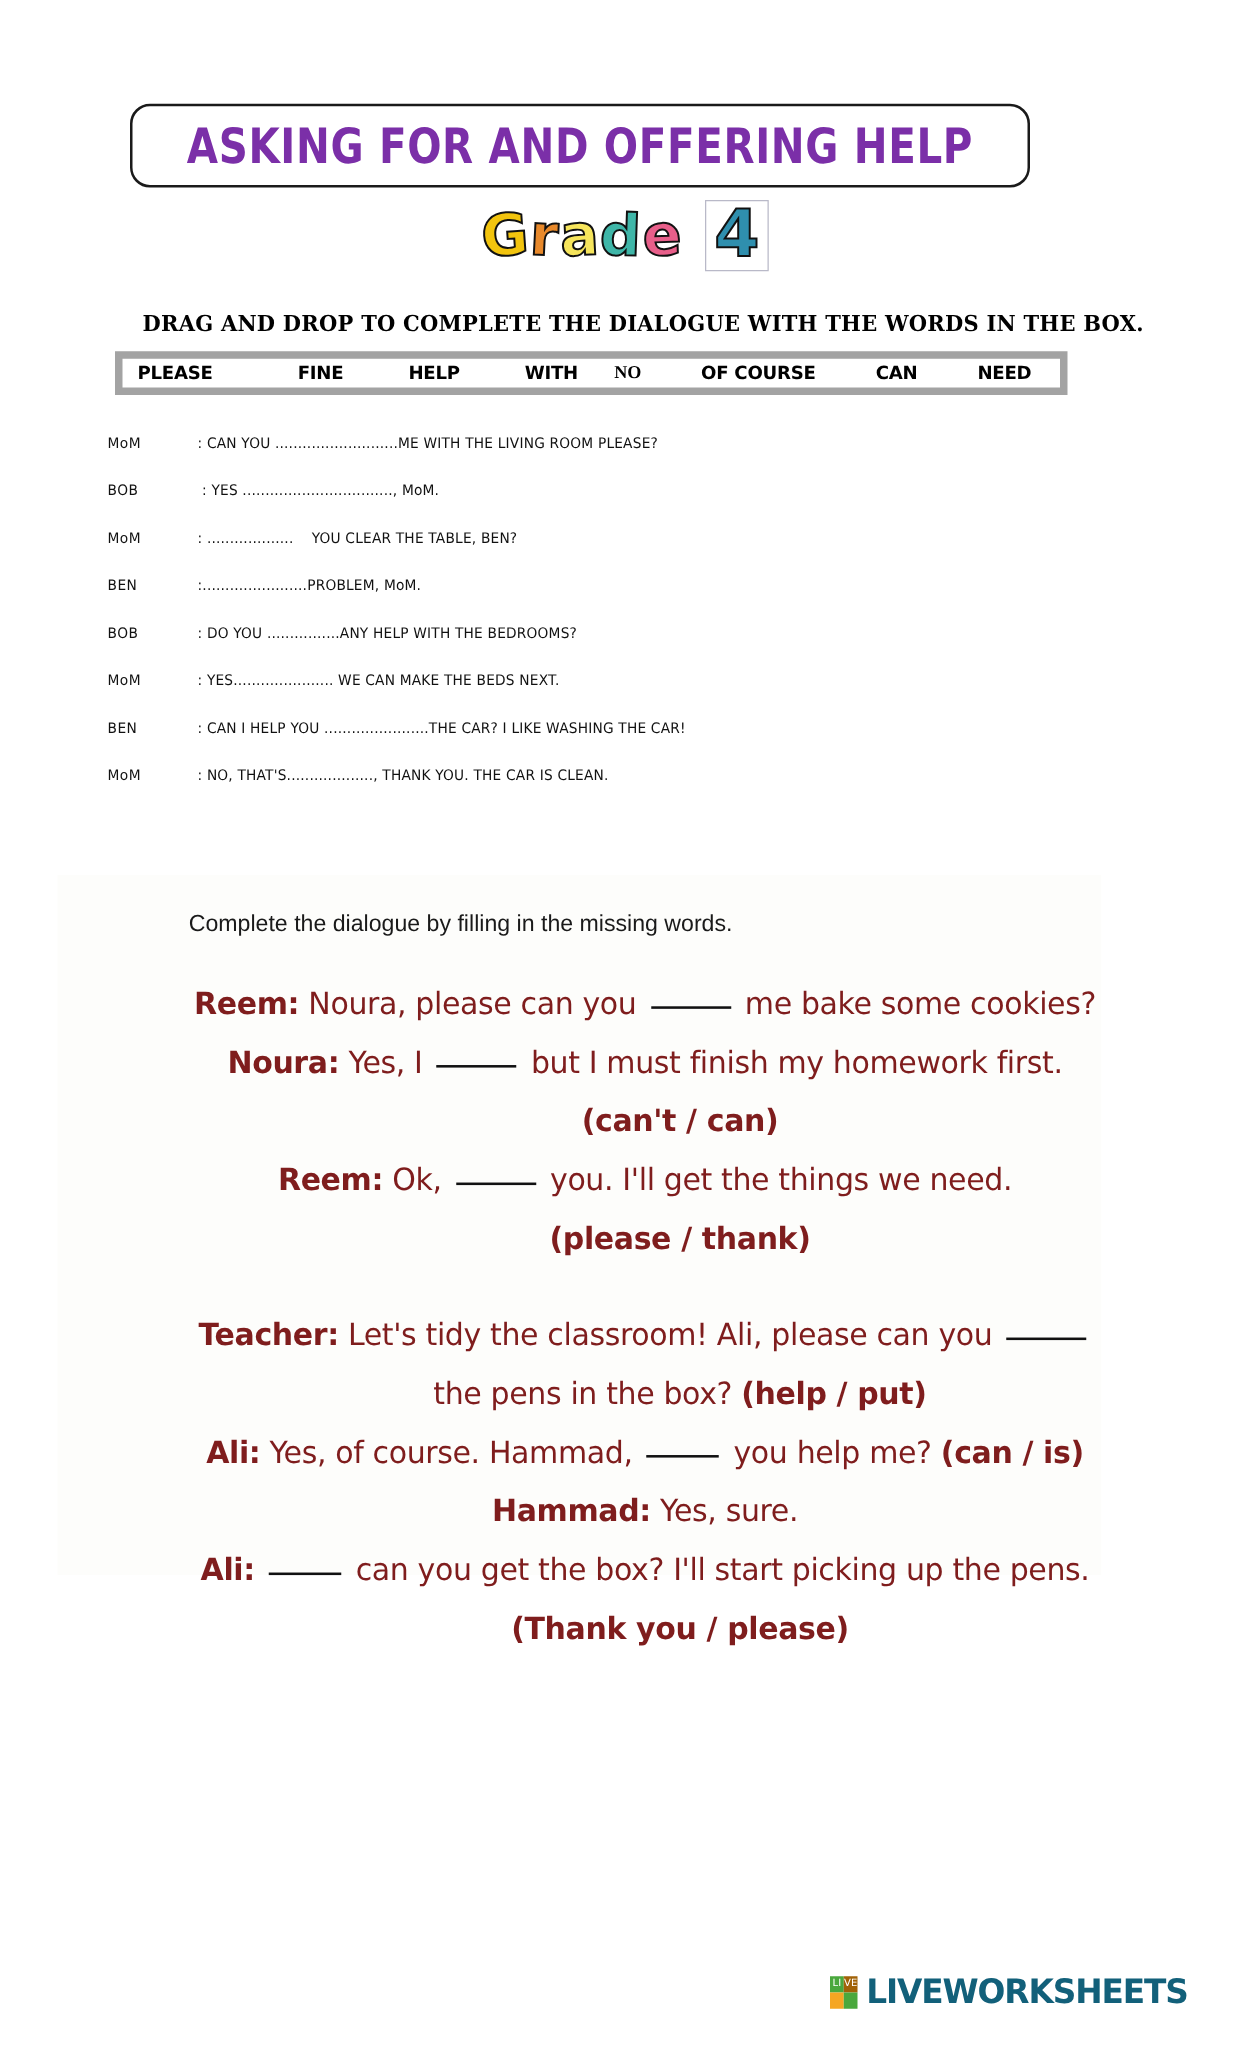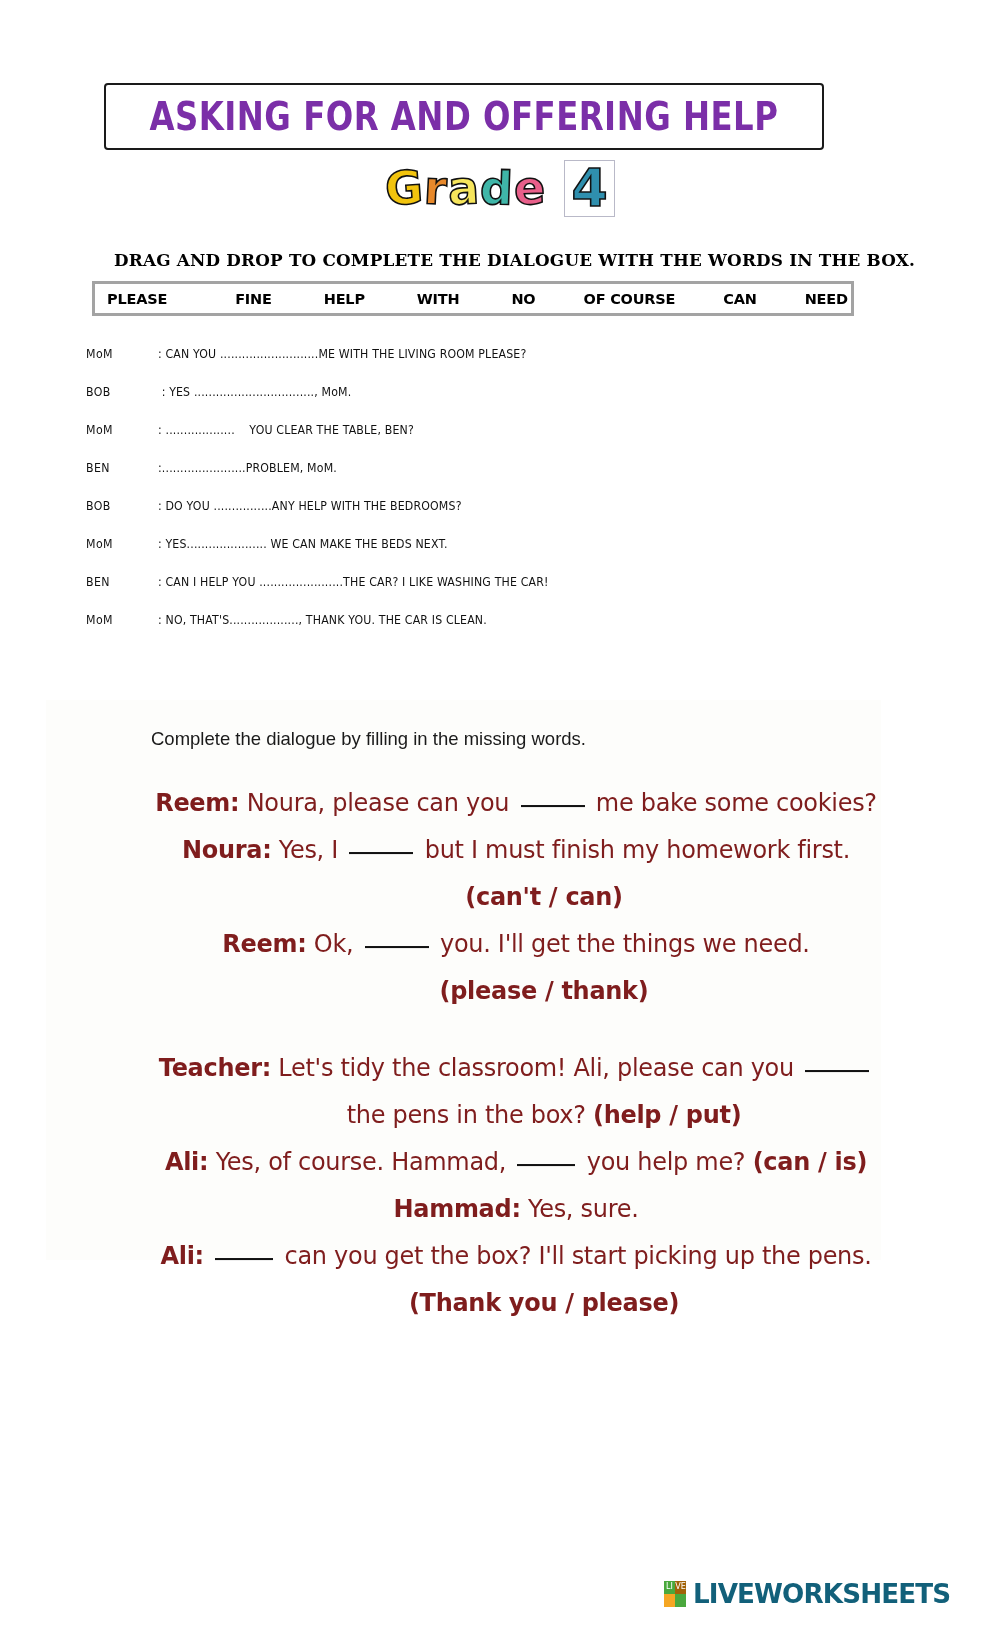--- a/index.html
+++ b/index.html
@@ -15,21 +15,21 @@
     color: #111;
     overflow: hidden;
   }
 
   
   #title-box {
     position: absolute;
     left: 104px; top: 83px;
     width: 720px; height: 67px;
     border: 2px solid #1a1a1a;
-    border-radius: 4px;
+    border-radius: 16px;
     background: #fff;
     display: flex;
     align-items: center;
     justify-content: center;
   }
   #title-text {
     font-family: "DejaVu Sans", sans-serif;
     font-weight: bold;
     font-size: 33px;
     letter-spacing: 0.5px;
@@ -89,38 +89,38 @@
     transform: scaleX(0.96);
     transform-origin: left center;
     white-space: nowrap;
   }
 
   
   #word-bank {
     position: absolute;
     left: 92px; top: 281px;
     width: 762px; height: 35px;
-    border: 3px solid #a3a3a3;
+    border: 6px solid #a3a3a3;
     display: flex;
     align-items: center;
   }
   .word-chip {
     font-family: "DejaVu Sans", sans-serif;
     font-weight: bold;
     font-size: 14.5px;
     color: #000;
     white-space: nowrap;
     letter-spacing: -0.2px;
     cursor: pointer;
   }
   .wc0 { margin-left: 12px; }
   .wc1 { margin-left: 68px; }
   .wc2 { margin-left: 52px; }
   .wc3 { margin-left: 52px; }
-  .wc4 { margin-left: 52px; }
+  .wc4 { margin-left: 29px; font-family: Liberation Serif, serif; }
   .wc5 { margin-left: 48px; }
   .wc6 { margin-left: 48px; }
   .wc7 { margin-left: 48px; }
 
   
   #dialogue-a {
     position: absolute;
     left: 86px; top: 348px;
     width: 800px;
   }

